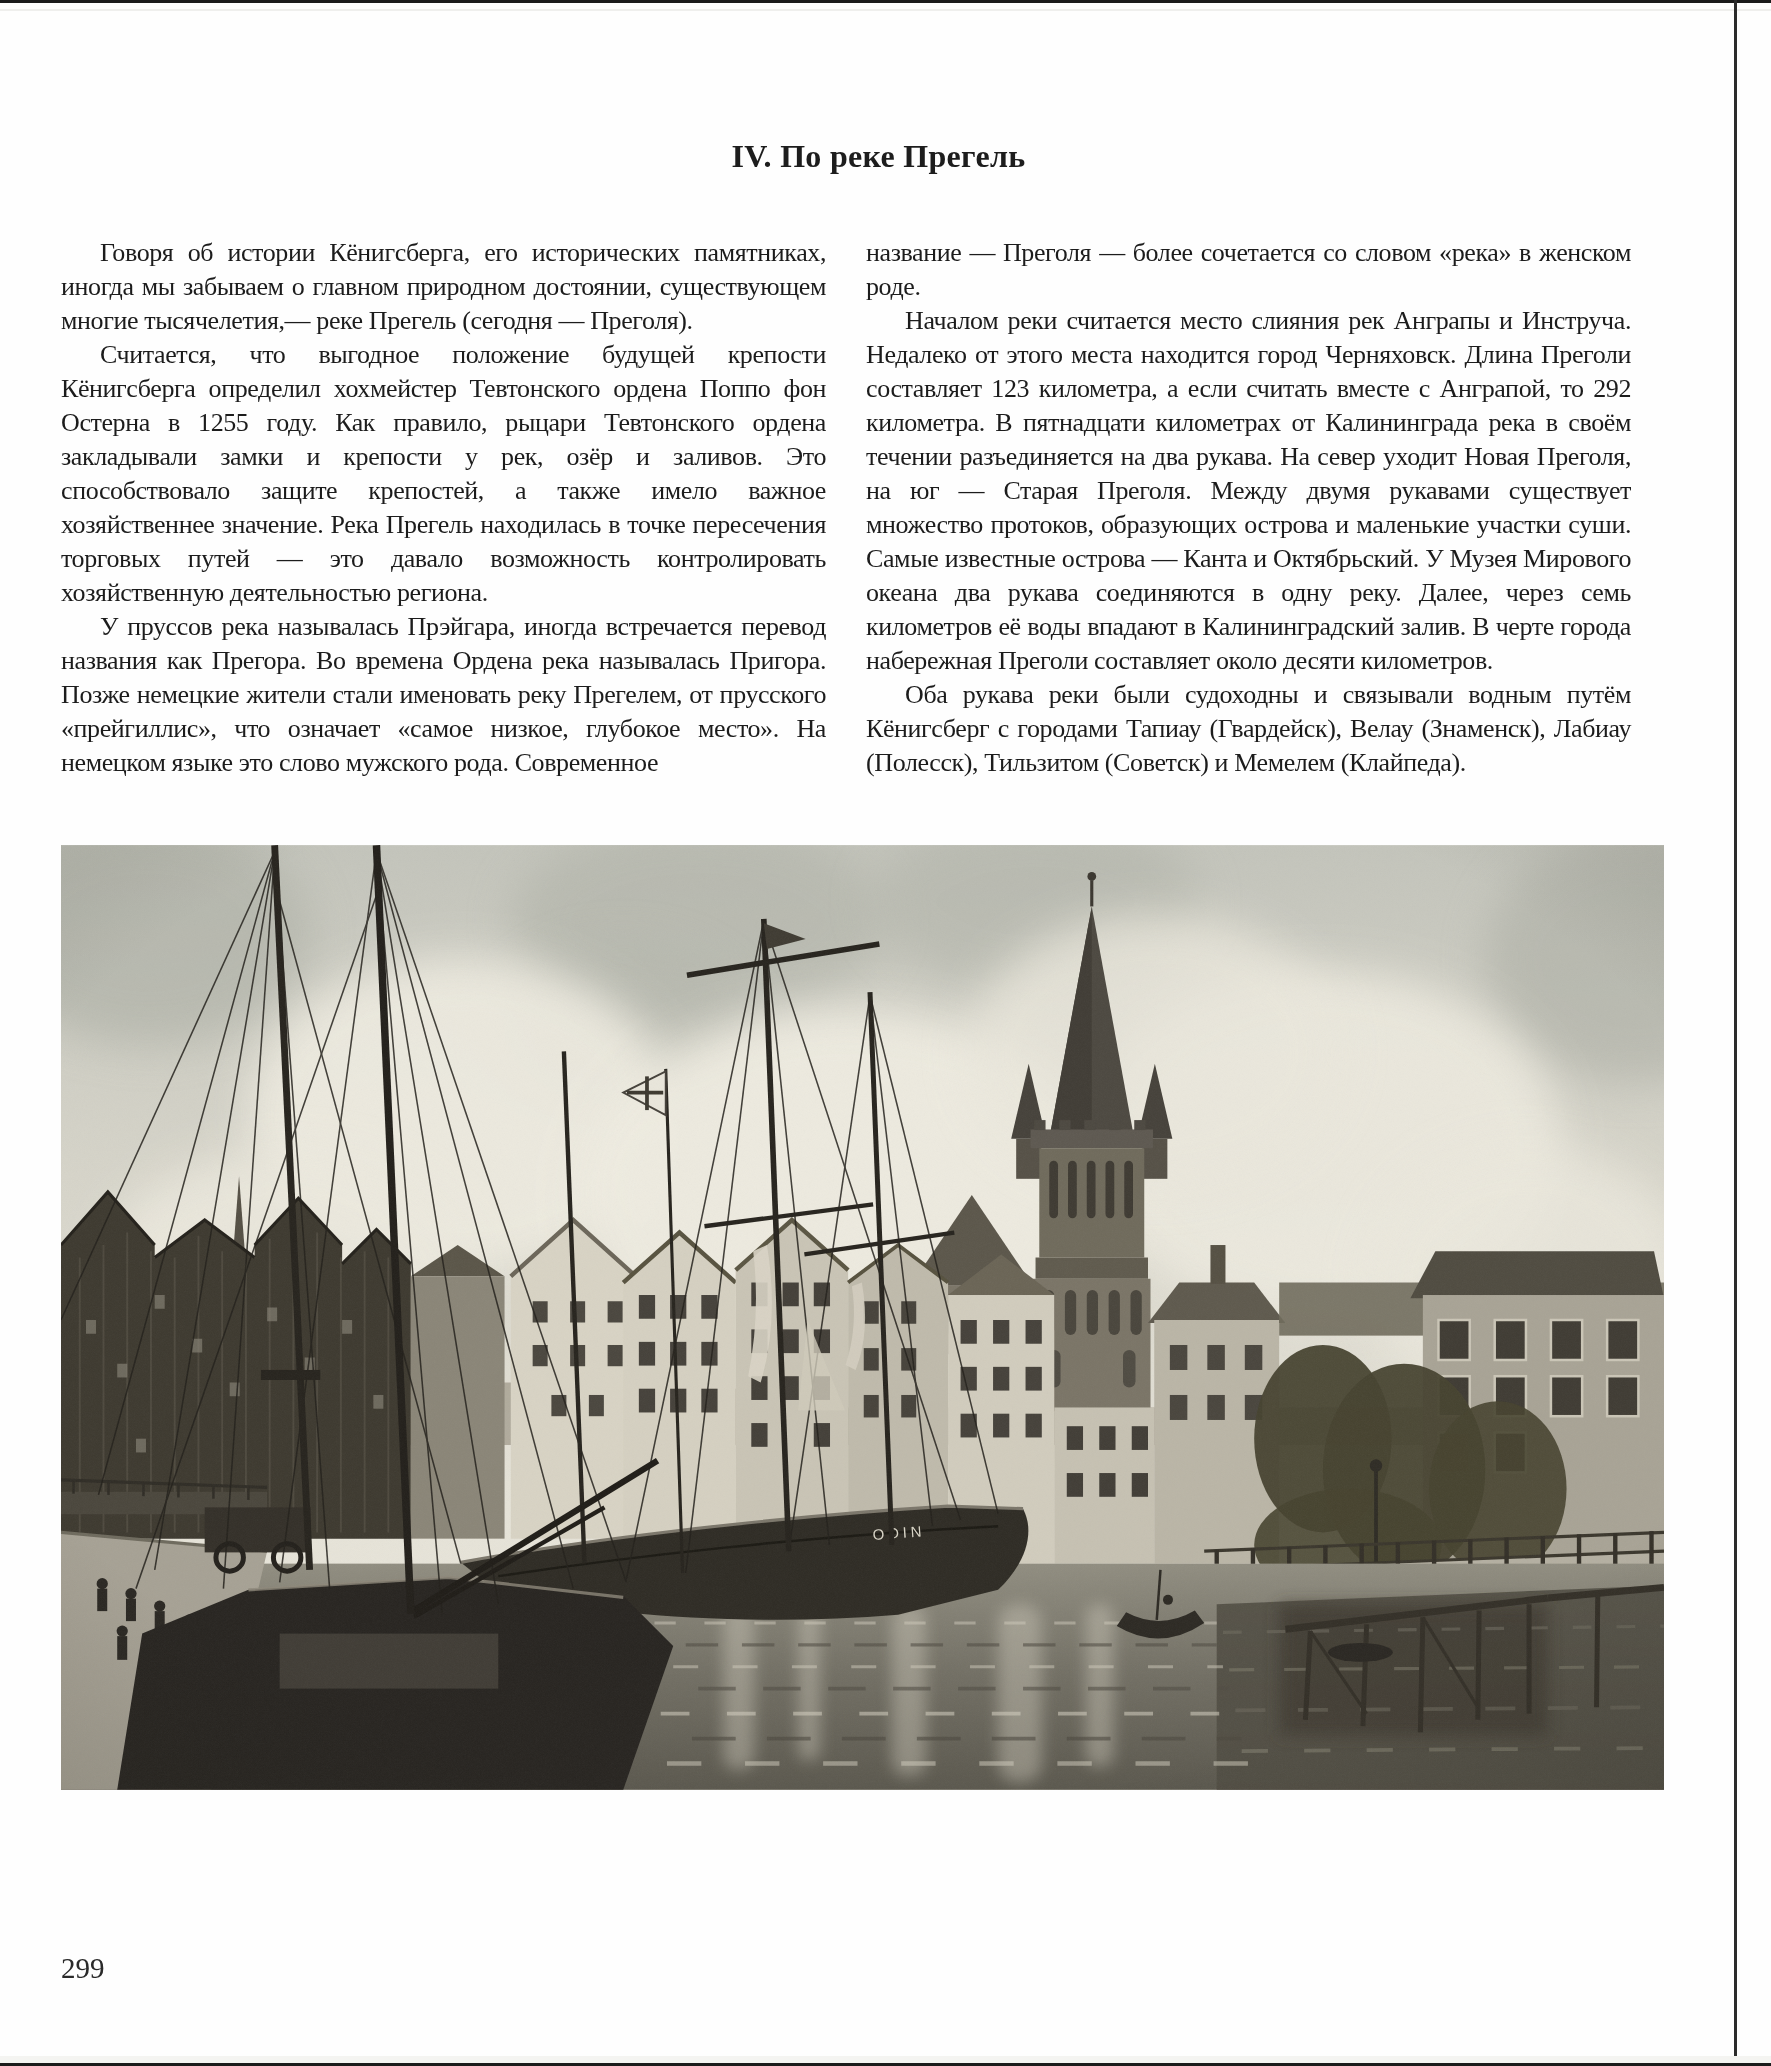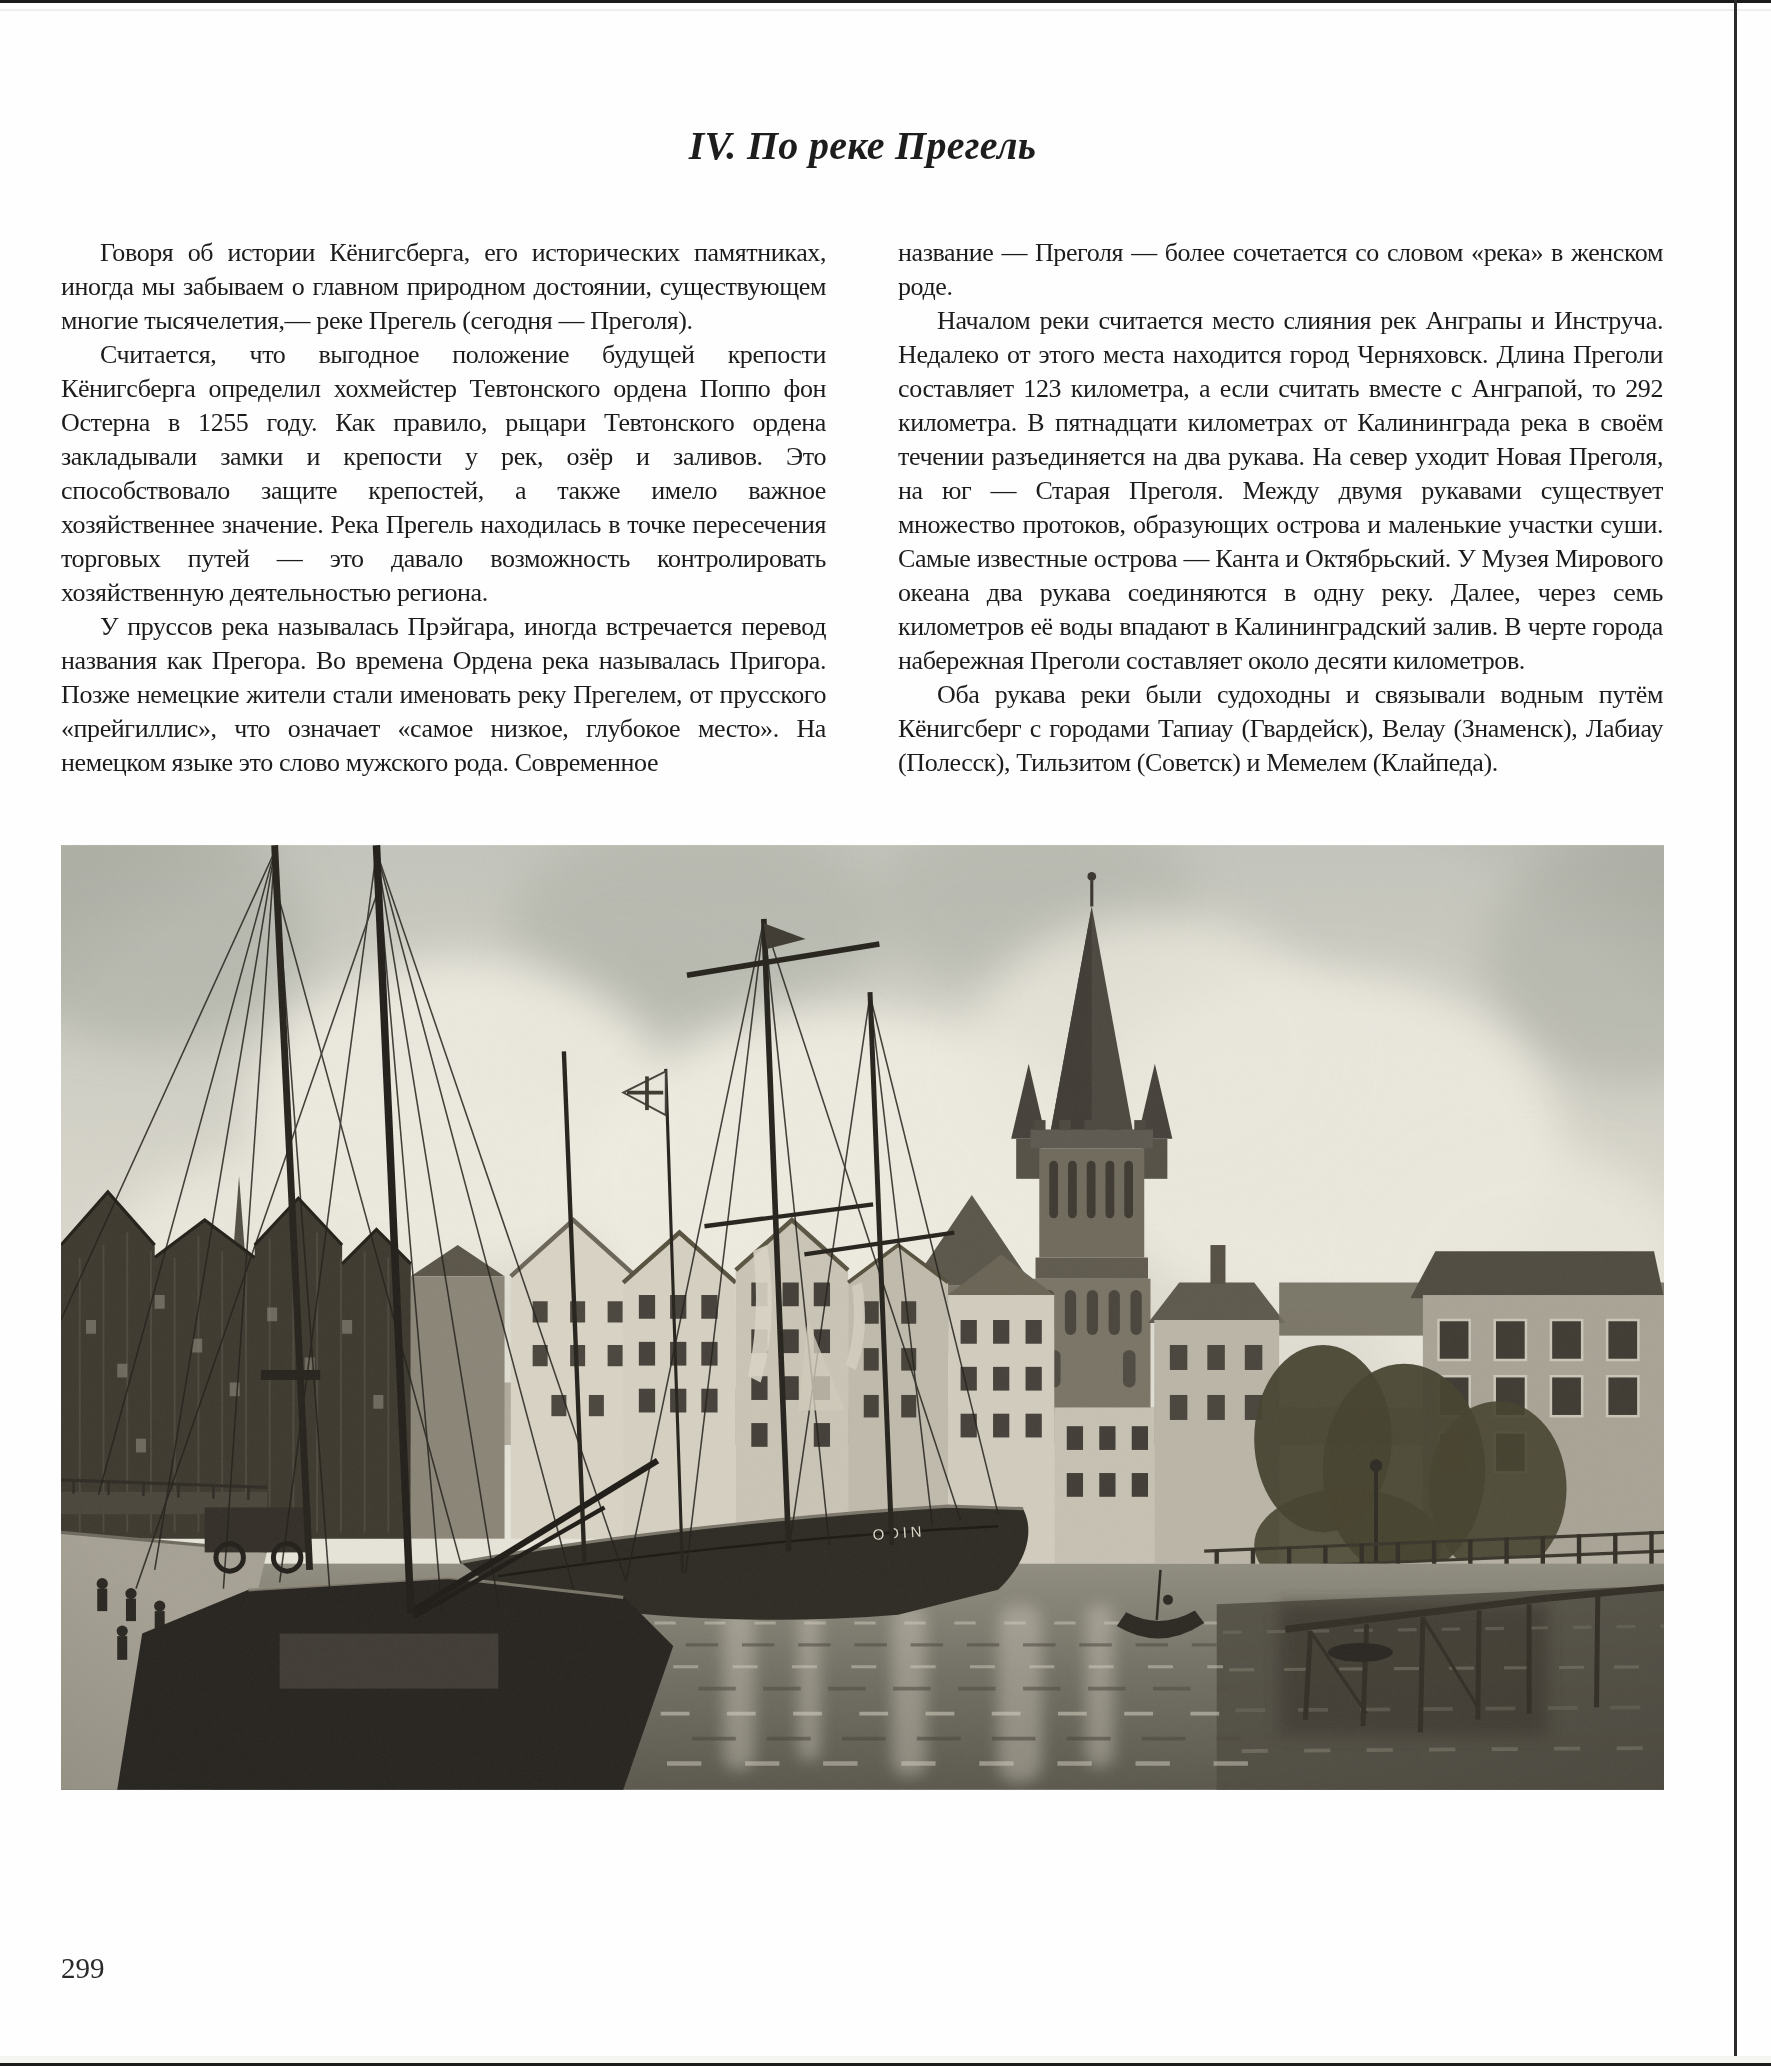--- a/index.html
+++ b/index.html
@@ -9,28 +9,27 @@
     -webkit-font-smoothing:antialiased;
   }
   .page{position:absolute;inset:0;background:#fefefe;overflow:hidden;}
   .edge-top{position:absolute;top:0;left:0;width:1771px;height:3.1px;background:#1b1b1b;}
   .edge-hairline{position:absolute;top:8.7px;left:0;width:1771px;height:1.9px;background:#efefed;}
   .scan-line{position:absolute;top:0;left:1734px;width:2.5px;height:2066px;background:#2b2b2b;}
   .edge-bottom-gray{position:absolute;left:0;top:2056px;width:1771px;height:6.9px;background:#f4f4f1;}
   .edge-bottom{position:absolute;left:0;top:2063px;width:1771px;height:3.1px;background:#1b1b1b;}
 
   .title{
-    position:absolute;top:122px;left:61px;width:1603px;margin:0;
-    text-align:center;font-size:40px;font-weight:700;color:#1d1d1d;
+    position:absolute;top:122px;left:61px;width:1603px;margin:16px;
+    text-align:center;font-size:32px;font-weight:700;color:#1d1d1d;
     letter-spacing:0.3px;
-    font-style:italic;
   }
   .columns{
     position:absolute;top:236px;left:61px;width:1603px;
-    display:flex;gap:72px;color:#1c1c1c;
+    display:flex;gap:40px;color:#1c1c1c;
   }
   .col{
     width:765px;text-align:justify;font-size:26px;line-height:34px;
     letter-spacing:-0.4px;
   }
   .col p{margin:0;}
   .col p.indent{text-indent:39px;}
 
   figure.photo{
     position:absolute;left:61px;top:845px;width:1603px;height:945px;margin:0;

